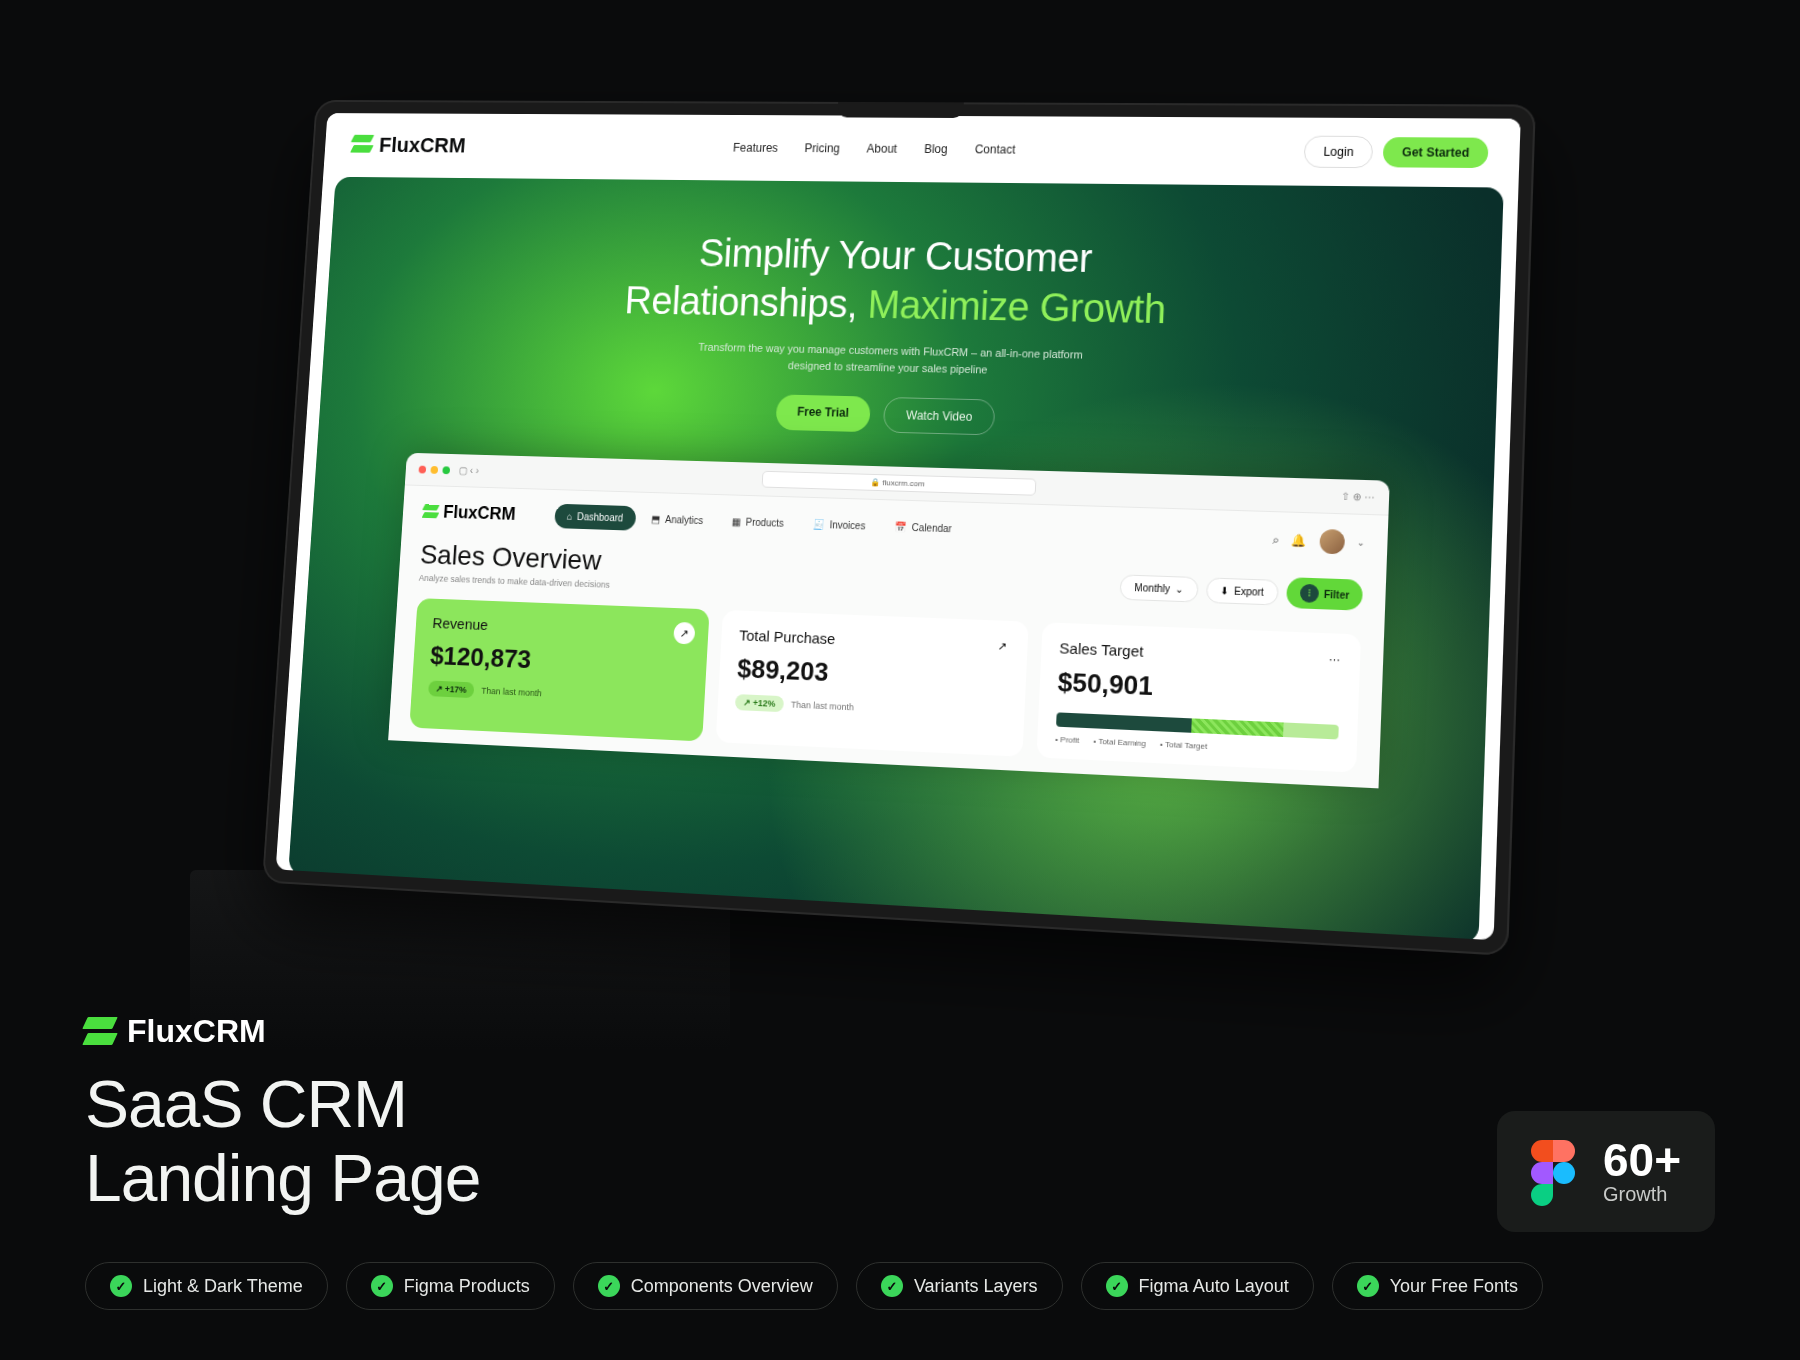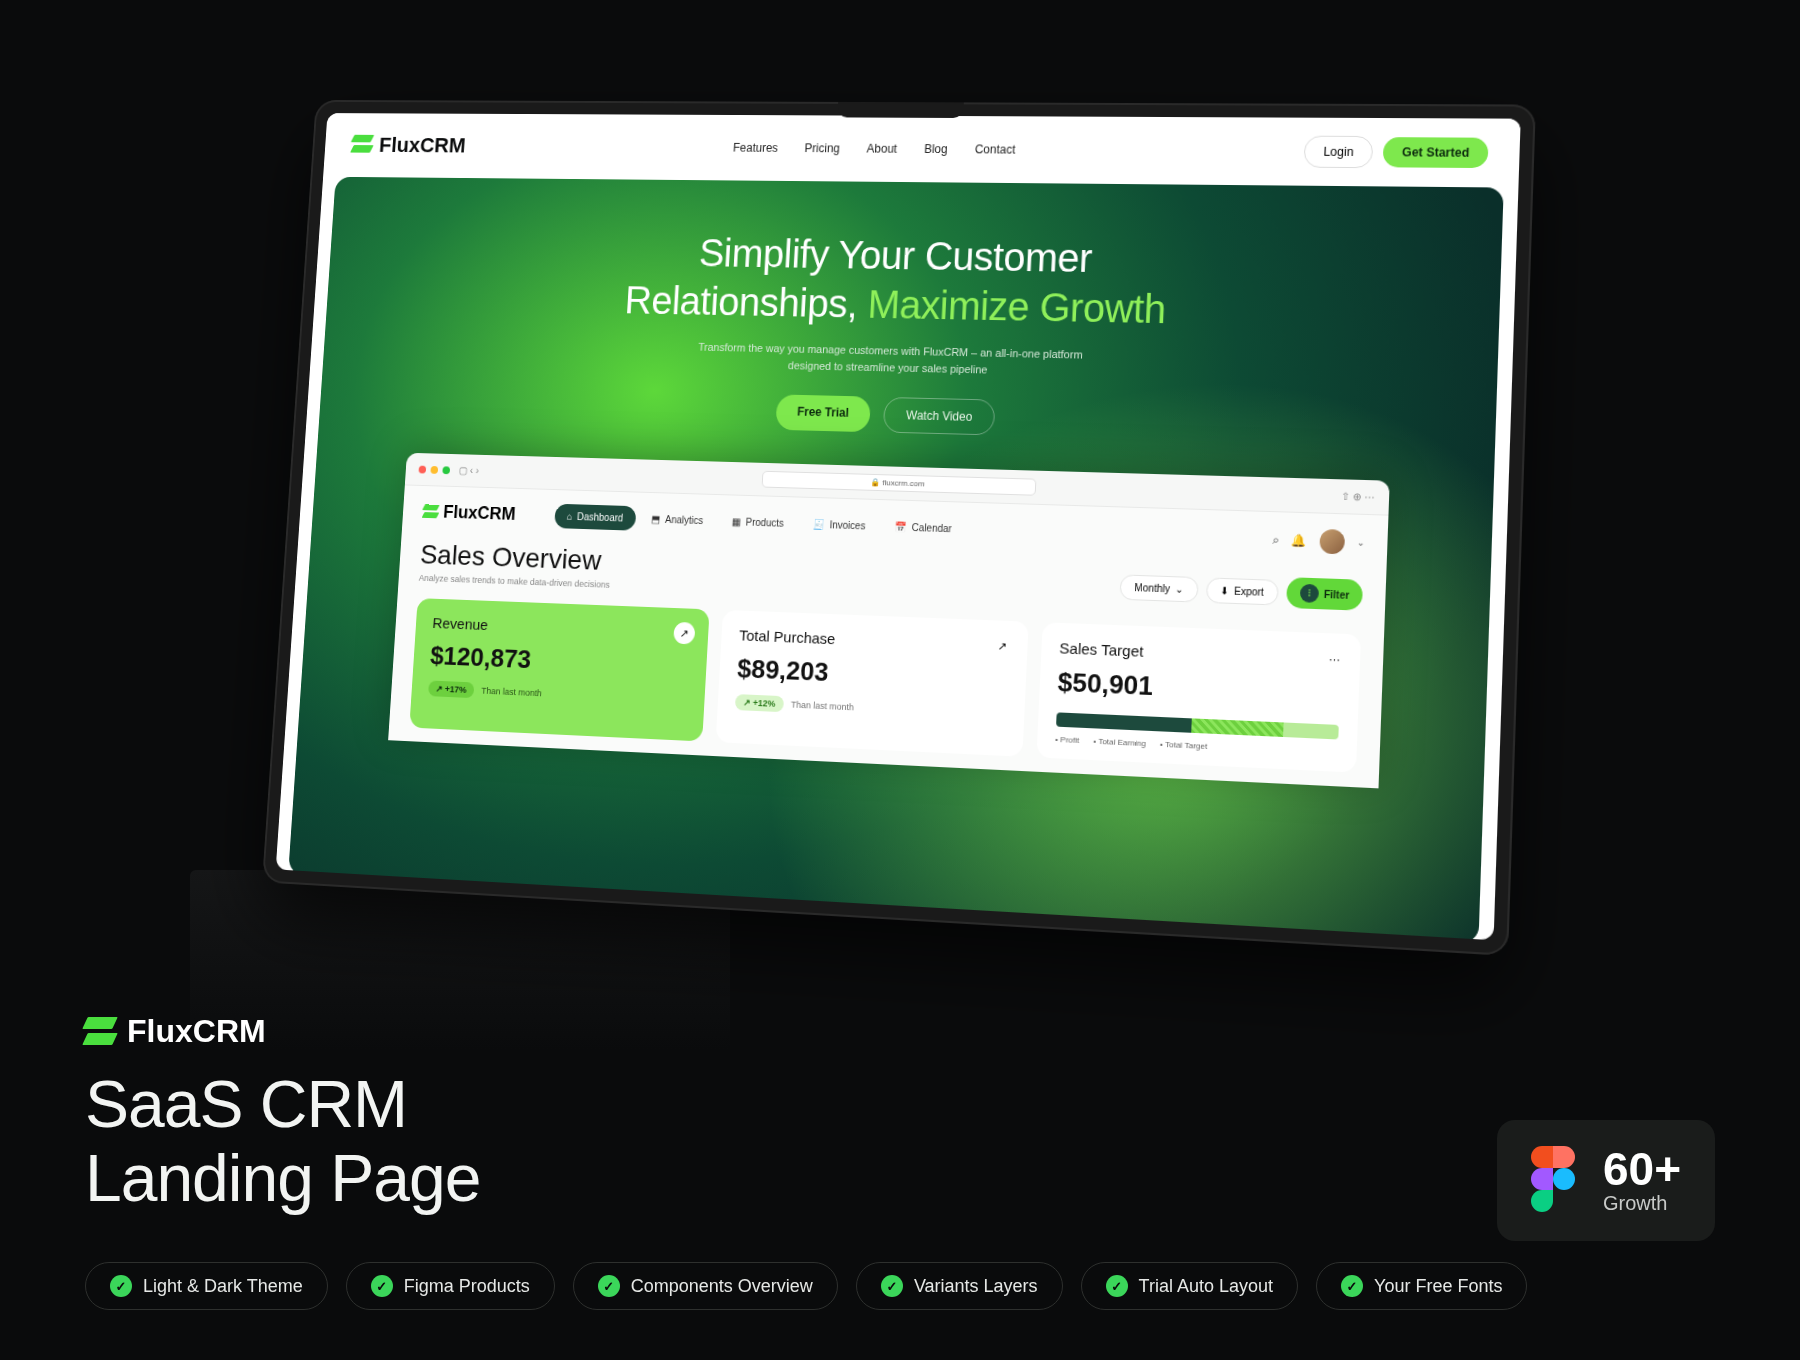--- a/index.html
+++ b/index.html
@@ -315,26 +315,26 @@
   font-size: 66px;
   font-weight: 500;
   color: #f2f4f2;
   line-height: 1.12;
   margin-top: 18px;
   letter-spacing: -1px;
 }
 .screens-badge {
   position: absolute;
   right: 0;
-  bottom: 69px;
+  bottom: 78px;
   background: #1a1c1b;
   border-radius: 18px;
   padding: 26px 34px;
   display: flex;
-  align-items: flex-start;
+  align-items: flex-end;
   gap: 28px;
 }
 .figma-icon {
   width: 44px; height: 66px; position: relative;
 }
 .figma-icon span { position: absolute; width: 22px; height: 22px; }
 .figma-icon span:nth-child(1){top:0;left:0;background:#f24e1e;border-radius:11px 0 0 11px;}
 .figma-icon span:nth-child(2){top:0;right:0;background:#ff7262;border-radius:0 11px 11px 0;}
 .figma-icon span:nth-child(3){top:22px;left:0;background:#a259ff;border-radius:11px 0 0 11px;}
 .figma-icon span:nth-child(4){top:22px;right:0;background:#1abcfe;border-radius:50%;}
@@ -570,20 +570,20 @@
       <div class="feature-pill">
         <span class="check-icon">✓</span>
         <span>Components Overview</span>
       </div>
       <div class="feature-pill">
         <span class="check-icon">✓</span>
         <span>Variants Layers</span>
       </div>
       <div class="feature-pill">
         <span class="check-icon">✓</span>
-        <span>Trial Auto Layout</span>
+        <span>Figma Auto Layout</span>
       </div>
       <div class="feature-pill">
         <span class="check-icon">✓</span>
         <span>Your Free Fonts</span>
       </div>
     </div>
 </div>
 
 </body></html>

